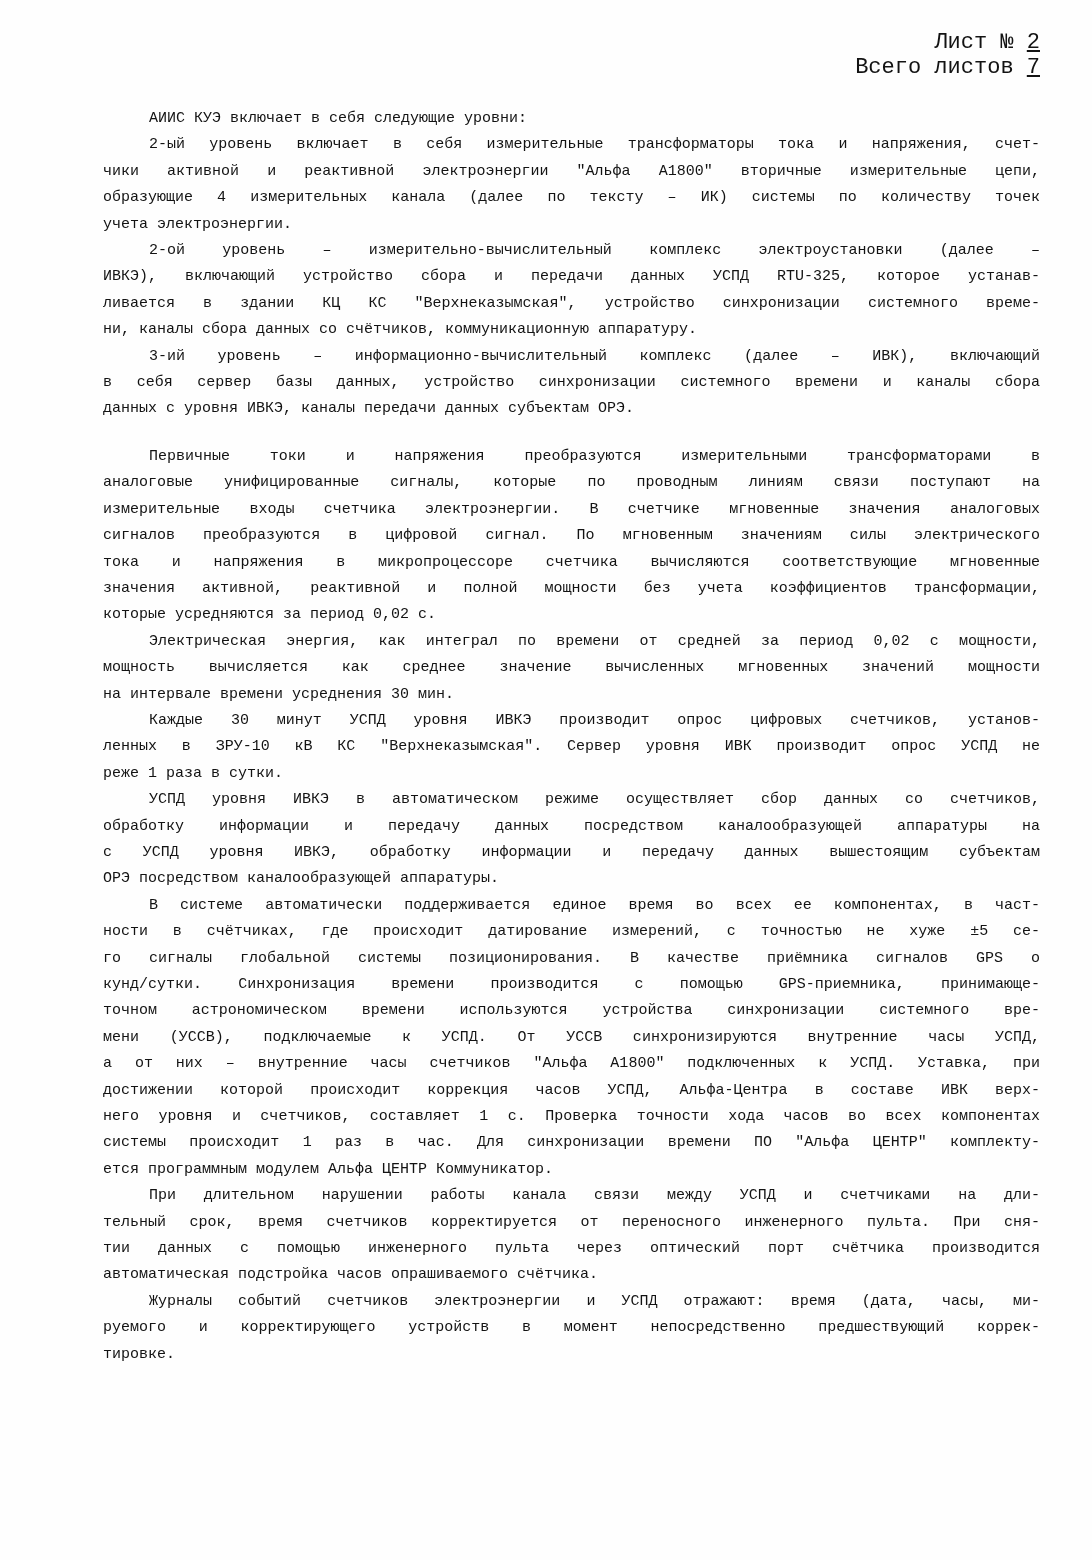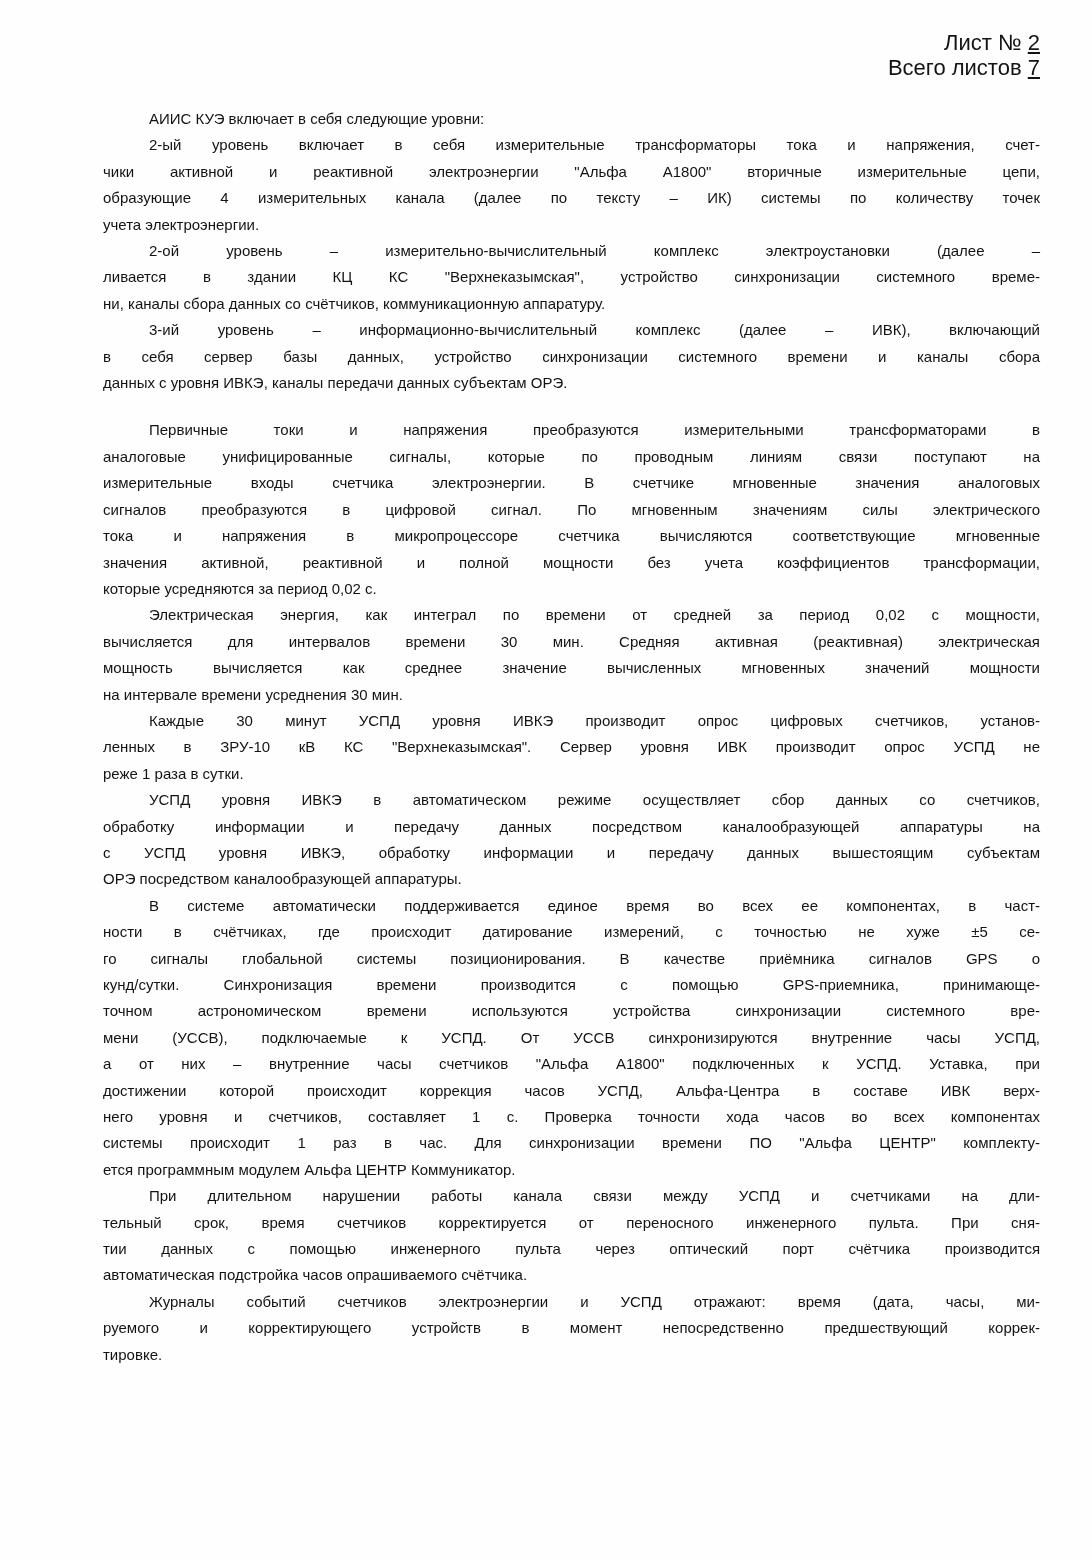--- a/index.html
+++ b/index.html
@@ -5,21 +5,21 @@
   html, body {
     margin: 0;
     padding: 0;
     background: #ffffff;
   }
   .page {
     position: relative;
     width: 1092px;
     height: 1560px;
     background: #fefefe;
-    font-family: Liberation Sans, sans-serif;
+    font-family: Liberation Mono, monospace;
     color: #131313;
     overflow: hidden;
   }
   .sheet-header {
     position: absolute;
     top: 30px;
     right: 52px;
     text-align: right;
     font-size: 22px;
     line-height: 25px;
@@ -69,40 +69,40 @@
         <div class="line first last">АИИС КУЭ включает в себя следующие уровни:</div>
       </div>
       <div class="para">
         <div class="line first">2-ый уровень включает в себя измерительные трансформаторы тока и напряжения, счет-</div>
         <div class="line">чики активной и реактивной электроэнергии "Альфа А1800" вторичные измерительные цепи,</div>
         <div class="line">образующие 4 измерительных канала (далее по тексту – ИК) системы по количеству точек</div>
         <div class="line last">учета электроэнергии.</div>
       </div>
       <div class="para">
         <div class="line first">2-ой уровень – измерительно-вычислительный комплекс электроустановки (далее –</div>
+        <div class="line">ИВКЭ), включающий устройство сбора и передачи данных УСПД RTU-325, которое устанав-</div>
         <div class="line">ливается в здании КЦ КС "Верхнеказымская", устройство синхронизации системного време-</div>
         <div class="line last">ни, каналы сбора данных со счётчиков, коммуникационную аппаратуру.</div>
       </div>
       <div class="para">
         <div class="line first">3-ий уровень – информационно-вычислительный комплекс (далее – ИВК), включающий</div>
         <div class="line">в себя сервер базы данных, устройство синхронизации системного времени и каналы сбора</div>
         <div class="line last">данных с уровня ИВКЭ, каналы передачи данных субъектам ОРЭ.</div>
       </div>
       <div class="para gap-before">
         <div class="line first">Первичные токи и напряжения преобразуются измерительными трансформаторами в</div>
         <div class="line">аналоговые унифицированные сигналы, которые по проводным линиям связи поступают на</div>
         <div class="line">измерительные входы счетчика электроэнергии. В счетчике мгновенные значения аналоговых</div>
         <div class="line">сигналов преобразуются в цифровой сигнал. По мгновенным значениям силы электрического</div>
         <div class="line">тока и напряжения в микропроцессоре счетчика вычисляются соответствующие мгновенные</div>
         <div class="line">значения активной, реактивной и полной мощности без учета коэффициентов трансформации,</div>
         <div class="line last">которые усредняются за период 0,02 с.</div>
       </div>
       <div class="para">
         <div class="line first">Электрическая энергия, как интеграл по времени от средней за период 0,02 с мощности,</div>
-        <div class="line">вычисляется для интервалов времени 30 мин. Средняя активная (реактивная) электрическая</div>
         <div class="line">мощность вычисляется как среднее значение вычисленных мгновенных значений мощности</div>
         <div class="line last">на интервале времени усреднения 30 мин.</div>
       </div>
       <div class="para">
         <div class="line first">Каждые 30 минут УСПД уровня ИВКЭ производит опрос цифровых счетчиков, установ-</div>
         <div class="line">ленных в ЗРУ-10 кВ КС "Верхнеказымская". Сервер уровня ИВК производит опрос УСПД не</div>
         <div class="line last">реже 1 раза в сутки.</div>
       </div>
       <div class="para">
         <div class="line first">УСПД уровня ИВКЭ в автоматическом режиме осуществляет сбор данных со счетчиков,</div>

